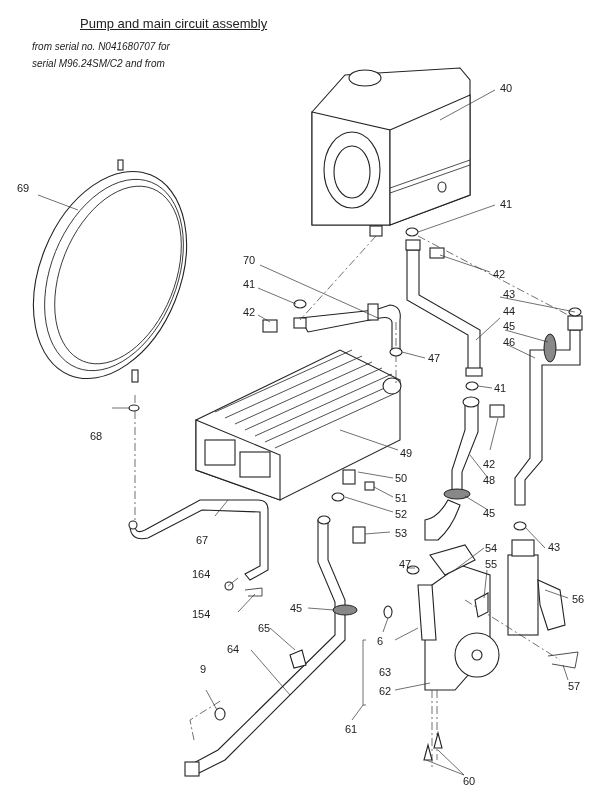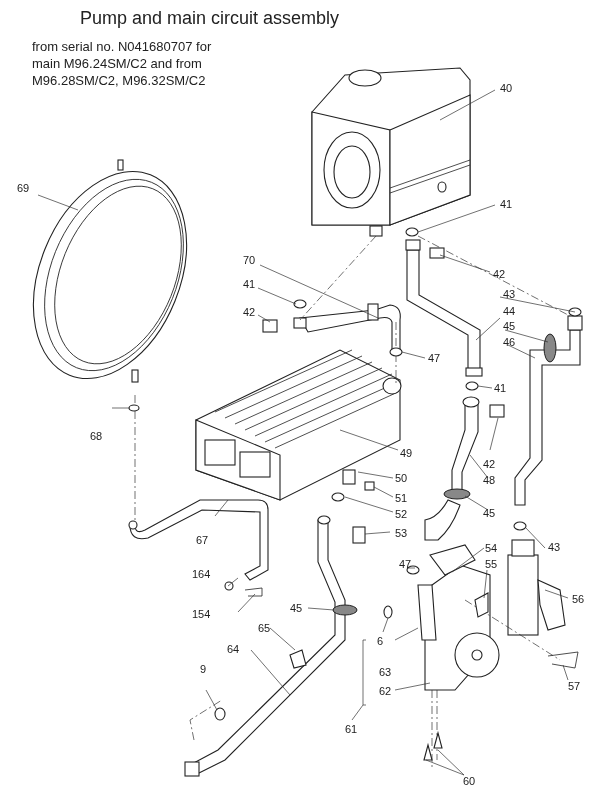--- a/index.html
+++ b/index.html
@@ -1,35 +1,34 @@
 <!DOCTYPE html>
 <html><head>
 <meta charset="utf-8">
 <style>
   html,body{margin:0;padding:0;background:#fff;}
   body{width:600px;height:800px;position:relative;overflow:hidden;font-family:"Liberation Sans",sans-serif;color:#222;}
-  .title{position:absolute;left:80px;top:8px;font-size:18px;}
-  .note{position:absolute;left:32px;top:38px;font-size:13px;line-height:17px;width:210px;text-align:justify;}
+  .title{position:absolute;left:80px;top:16px;font-size:13px;text-decoration:underline;}
+  .note{position:absolute;left:32px;top:38px;font-size:10px;line-height:17px;width:210px;text-align:justify;font-style:italic;}
   .note span{display:block;}
   svg.diagram{position:absolute;left:0;top:0;}
   .callout{font-family:"Liberation Sans",sans-serif;font-size:11px;fill:#222;}
   .part{fill:#fff;stroke:#222;stroke-width:1.1;}
   .thin{fill:none;stroke:#222;stroke-width:0.8;}
   .leader{fill:none;stroke:#333;stroke-width:0.7;}
   .dash{fill:none;stroke:#333;stroke-width:0.7;stroke-dasharray:8 3 2 3;}
   .grey{fill:#888;stroke:#222;stroke-width:1;}
 </style>
 </head>
 <body>
 
 <div class="title">Pump and main circuit assembly</div>
 <div class="note">
   <span>from serial no. N041680707 for</span>
-  <span>main M96.24SM/C2 and from</span>
-  <span>M96.28SM/C2, M96.32SM/C2</span>
+  <span>serial M96.24SM/C2 and from</span>
 </div>
 
 <svg class="diagram" width="600" height="800" viewBox="0 0 600 800">
 
   <g>
     <path class="part" d="M312,112 L345,75 L460,68 L470,80 L470,195 L390,225 L312,225 Z"></path>
     <path class="part" d="M312,112 L390,130 L390,225 L312,225 Z"></path>
     <path class="part" d="M390,130 L470,95 L470,195 L390,225 Z"></path>
     <ellipse class="part" cx="352" cy="170" rx="28" ry="38"></ellipse>
     <ellipse class="part" cx="352" cy="172" rx="18" ry="26"></ellipse>

